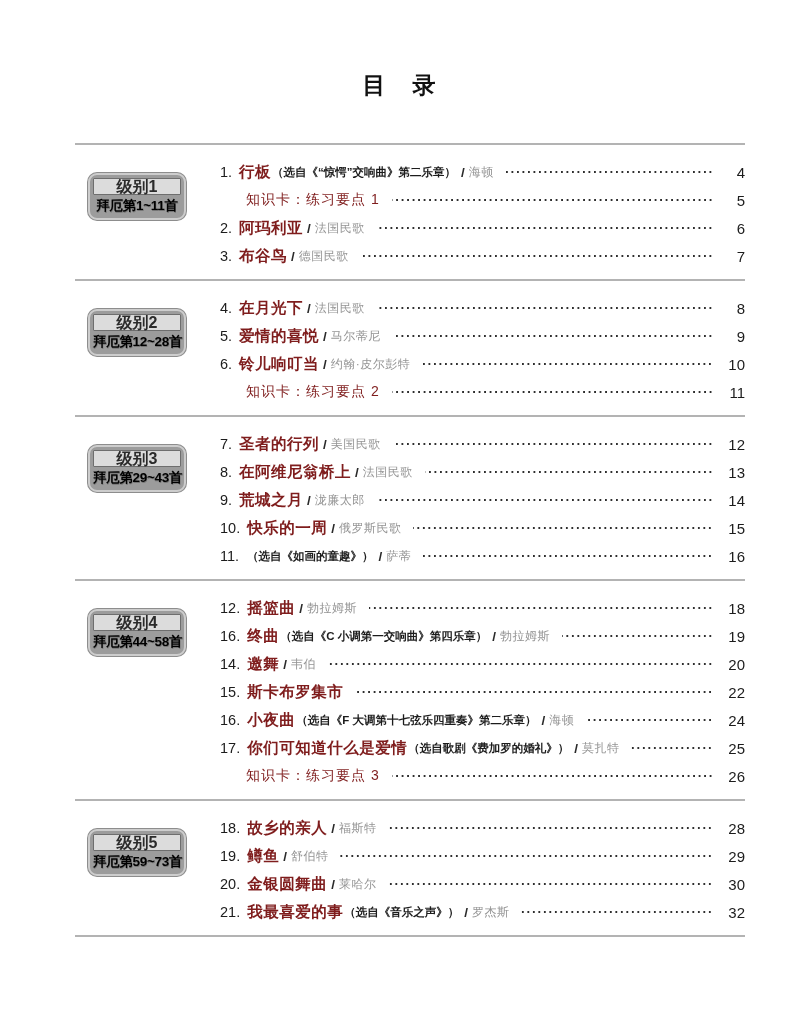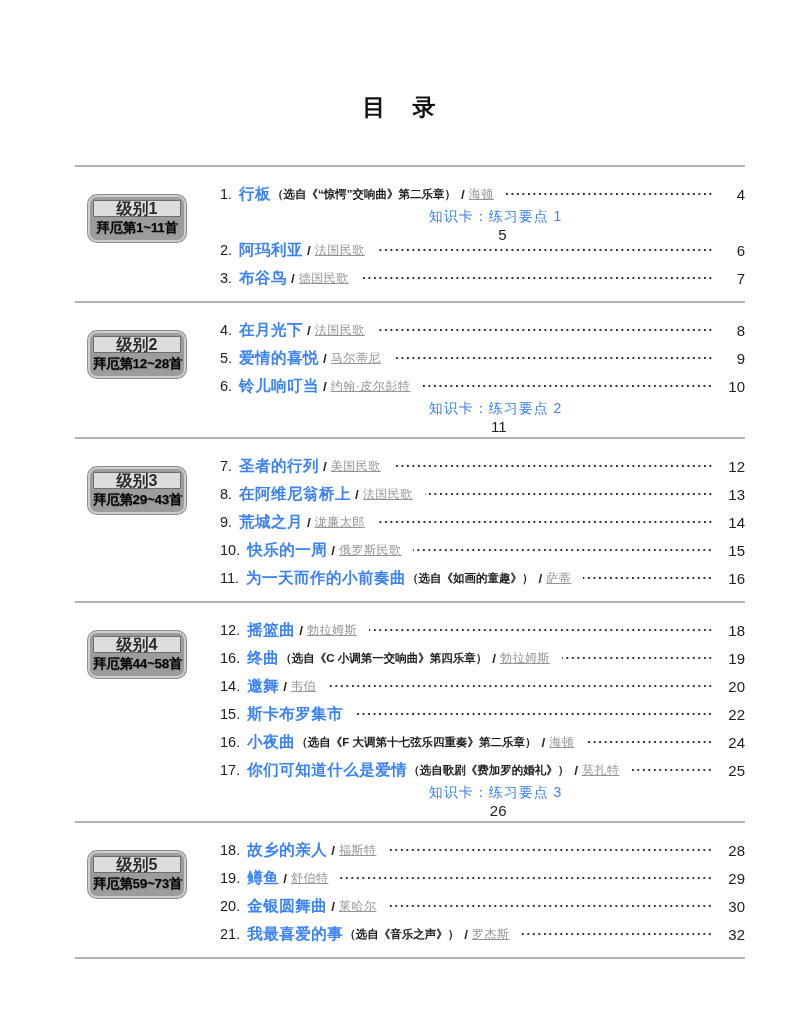--- a/index.html
+++ b/index.html
@@ -3,21 +3,21 @@
 <meta charset="utf-8">
 <style>
   * { margin: 0; padding: 0; box-sizing: border-box; }
   html, body { background: #ffffff; }
   body {
     width: 800px; height: 1032px;
     font-family: "Liberation Sans", "DejaVu Sans", sans-serif;
     color: #1c1c1c;
     overflow: hidden;
   }
-  .page { width: 800px; height: 1032px; padding-top: 92px; }
+  .page { width: 800px; height: 1032px; padding-top: 70px; }
   .page-title {
     text-align: center;
     font-size: 23px;
     font-weight: bold;
     letter-spacing: 2px;
     margin-bottom: 42px;
     color: #111;
   }
   .content { margin: 0 55px 0 75px; }
   .toc-section {
@@ -57,41 +57,41 @@
     text-shadow: 0.5px 0.5px 0 rgba(70,70,70,0.45);
   }
   .rows { flex: 1; min-width: 0; }
   .row {
     display: flex;
     align-items: center;
     height: 28px;
     white-space: nowrap;
   }
   .num { font-size: 14.5px; margin-right: 7px; color: #1c1c1c; }
-  .title { font-size: 15.5px; font-weight: bold; letter-spacing: 0.5px; color: #3b82f6; }
+  .title { font-size: 15.5px; font-weight: bold; letter-spacing: 0.5px; color: #7f1d1d; }
   .annot { font-size: 11.5px; font-weight: bold; color: #1c1c1c; margin: 2px 1px; letter-spacing: 0; }
   .slash { font-size: 13.5px; font-weight: bold; margin: 0 4px; color: #2a2a2a; }
-  .composer { font-size: 12px; color: #949494; letter-spacing: 0.5px; text-decoration: underline; }
+  .composer { font-size: 12px; color: #949494; letter-spacing: 0.5px; }
   .leader {
     flex: 1;
     min-width: 14px;
     height: 100%;
     margin: 0 10px 0 12px;
     background-image: radial-gradient(circle, #2e2e2e 1.15px, transparent 1.3px);
     background-size: 5.5px 5.5px;
     background-repeat: repeat-x;
     background-position: right center;
   }
   .pagenum {
     font-size: 15px;
     min-width: 22px;
     text-align: right;
     color: #1c1c1c;
   }
-  .row.card { padding-left: 26px; flex-direction: column; }
+  .row.card { padding-left: 26px; }
   .row.card .title { font-weight: normal; font-size: 14px; letter-spacing: 1px; }
 </style>
 </head>
 <body>
 
 <div class="page">
   <h1 class="page-title">目　录</h1>
   <div class="content" id="sections">
   <section class="toc-section">
     <div class="badge-col">
@@ -232,21 +232,20 @@
     <span class="title">快乐的一周</span>
 
     <span class="slash">/</span>
     <span class="composer">俄罗斯民歌</span>
     <span class="leader"></span>
     <span class="pagenum">15</span>
   </div>
 
   <div class="row">
     <span class="num">11.</span>
-    <span class="title">为一天而作的小前奏曲</span>
     <span class="annot">（选自《如画的童趣》）</span>
     <span class="slash">/</span>
     <span class="composer">萨蒂</span>
     <span class="leader"></span>
     <span class="pagenum">16</span>
   </div>
 
 </div>
   </section>
 

